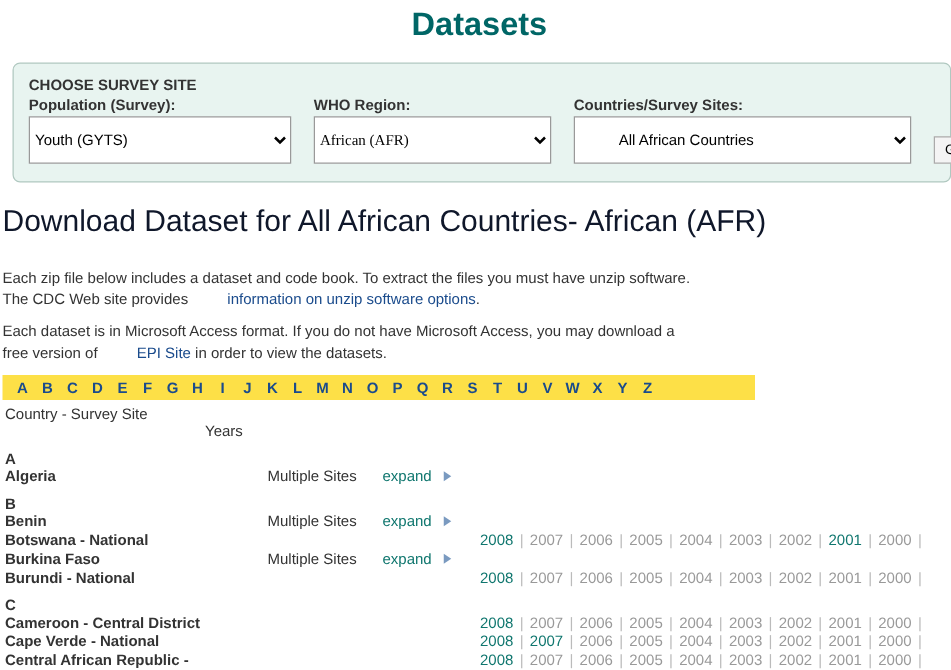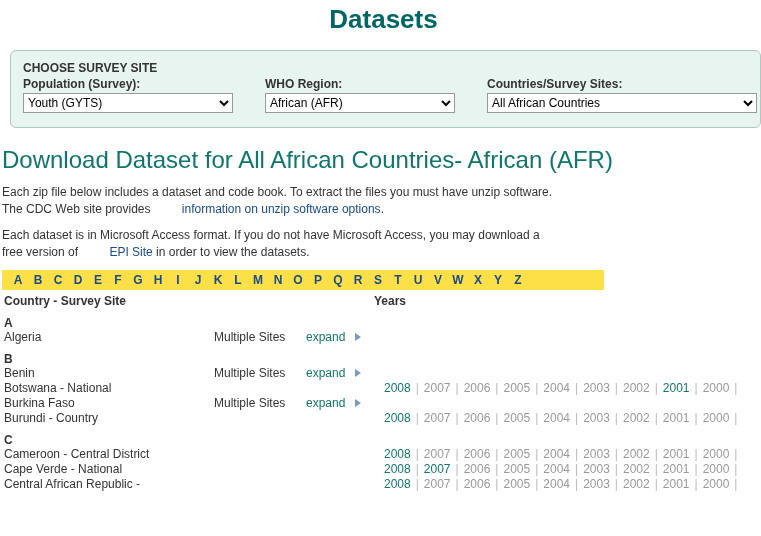--- a/index.html
+++ b/index.html
@@ -27,88 +27,89 @@
     padding: 10px 12px 14px 12px;
   }
   .filter-title {
     font-weight: bold;
     font-size: 12px;
     margin-bottom: 2px;
   }
   .filter-row {
     display: flex;
     align-items: flex-end;
-    gap: 32px;
+    gap: 18px;
   }
   .filter-col label {
     font-weight: bold;
     font-size: 12px;
     display: block;
     margin-bottom: 2px;
   }
   .filter-col select {
     font-size: 12px;
-    height: 20px;
+    height: 38px;
     background: #fff;
     border: 1px solid #999;
   }
   #sel-pop { width: 210px; }
-  #sel-reg { width: 190px; }
-  #sel-cty { width: 270px; }
+  #sel-reg { width: 190px; font-family: Liberation Serif, serif; }
+  #sel-cty { width: 270px; padding-left: 31px; }
   .go-btn {
     height: 22px;
     font-size: 11px;
     padding: 0 8px;
     border: 1px solid #aaa;
     background: #f4f4f4;
     cursor: pointer;
   }
   h2.section-title {
     font-family: "Trebuchet MS", "Lucida Grande", sans-serif;
     font-size: 24px;
-    color: #0f766e;
+    color: #0f172a;
     font-weight: normal;
-    margin: 18px 0 10px 2px;
+    margin: 18px 0 22px 2px;
   }
   .intro {
     font-size: 12px;
     line-height: 1.45;
     margin: 0 0 8px 2px;
     max-width: 560px;
   }
   a.link { color: #1a4b8c; text-decoration: none; cursor: pointer; padding-left: 28px; }
   .az-bar {
     background: #fde047;
     padding: 3px 6px;
     margin: 6px 0 4px 2px;
     width: 590px;
     font-weight: bold;
     color: #1a4b8c;
     letter-spacing: 0;
   }
   .az-bar span { display:inline-block; width:20px; text-align:center; cursor:pointer; }
   .col-headers {
     display:flex;
-    font-weight:bold;
+    font-weight:normal;
     margin: 4px 16px 8px 4px;
+    flex-direction: column;
   }
   .col-headers .c1 { width: 210px; }
   .col-headers .c2 { width: 160px; }
   .group-letter {
     font-weight: bold;
     margin: 8px 0 0 4px;
   }
   .row {
     display:flex;
     align-items:center;
     margin: 0 0 1px 4px;
     font-size:12px;
     white-space:nowrap;
   }
-  .row .name { width: 210px; }
+  .row .name { width: 210px; font-weight: bold; }
   .row .sites { width: 92px; }
   .row .expand { color:#0f766e; cursor:pointer; margin-right:10px;text-align:right; }
   .row .tri {
     display:inline-block;
     width:0; height:0;
     border-top:4px solid transparent;
     border-bottom:4px solid transparent;
     border-left:6px solid #7a9ac0;
     vertical-align:middle;
     cursor:pointer;
@@ -202,21 +203,21 @@
         <span class="sep">|</span>
       </div>
     </div>
     <div class="row">
       <div class="name">Burkina Faso</div>
       <div class="sites">Multiple Sites</div>
       <span class="expand">expand</span>
       <span class="tri"></span>
     </div>
     <div class="row">
-      <div class="name">Burundi - Country</div>
+      <div class="name">Burundi - National</div>
       <div class="years" style="margin-left: 170px;">
         <span class="yr avail">2008</span>
         <span class="sep">|</span>
         <span class="yr">2007</span>
         <span class="sep">|</span>
         <span class="yr">2006</span>
         <span class="sep">|</span>
         <span class="yr">2005</span>
         <span class="sep">|</span>
         <span class="yr">2004</span>

